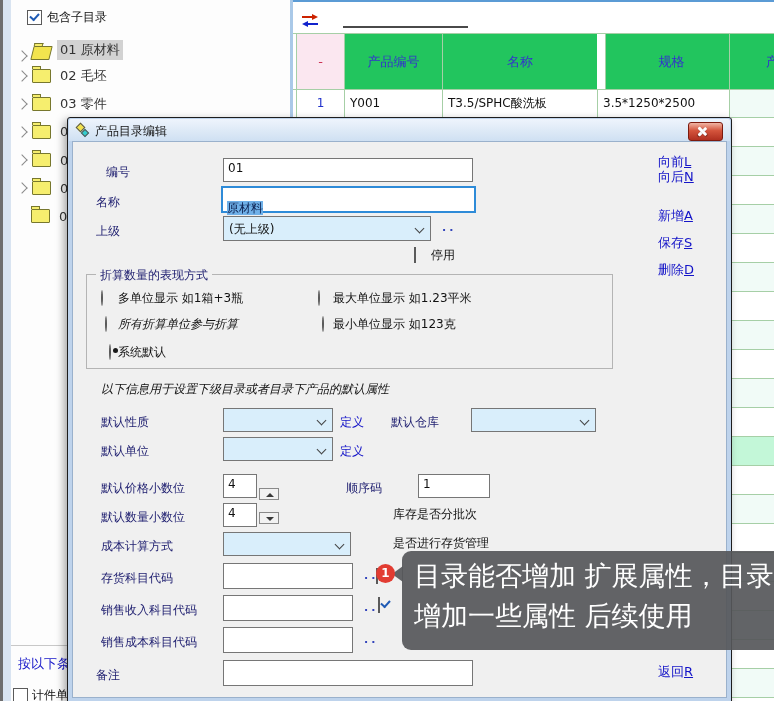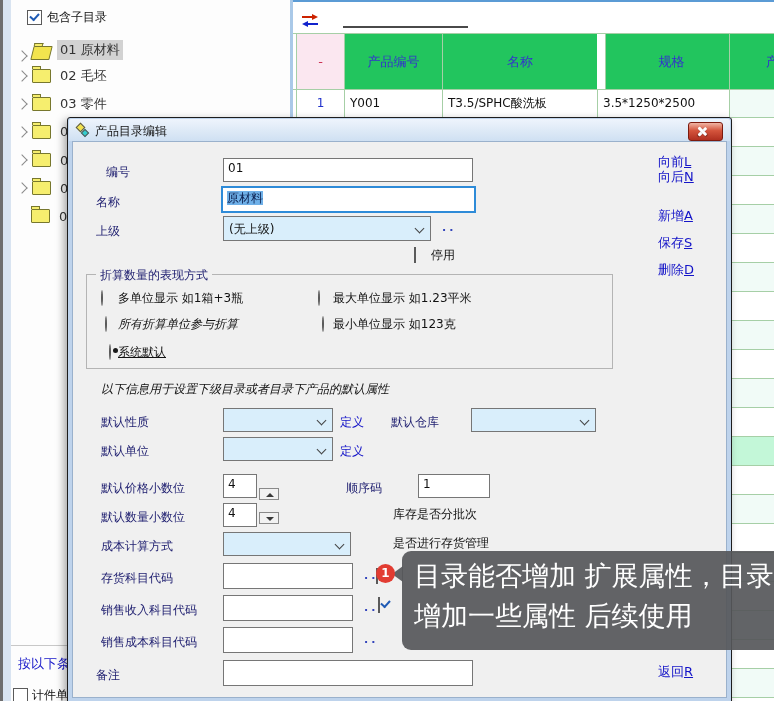--- a/index.html
+++ b/index.html
@@ -172,21 +172,21 @@
       <span class="abs blk" style="left:26px;top:4px;font-size:12px;">产品目录编辑</span>
       <span class="closebtn"></span>
     </div>
     <div class="dlg-content"></div>
 
     
     <span class="abs lbl" style="left:28px;top:46px;margin-left:10px;">编号</span>
     <div class="abs inp" style="left:155px;top:40px;width:250px;height:24px;"><span>01</span></div>
 
     <span class="abs lbl" style="left:28px;top:76px;">名称</span>
-    <div class="abs inp" style="left:153px;top:68px;width:255px;height:27px;border:2px solid #2e8bd8;padding-top:2px;">
+    <div class="abs inp" style="left:153px;top:68px;width:255px;height:27px;border:2px solid #2e8bd8;padding-top:12px;">
       <span style="background:#6fb0e8;color:#0b1f4e;">原材料</span>
     </div>
 
     <span class="abs lbl" style="left:28px;top:105px;">上级</span>
     <div class="abs dd" style="left:155px;top:98px;width:208px;height:25px;">
       <span class="blk" style="position:absolute;left:5px;top:4px;">(无上级)</span>
       <span class="chev"></span>
     </div>
     <span class="abs dots" style="left:374px;top:103px;">..</span>
 
@@ -198,21 +198,21 @@
       <span class="grp-title lbl">折算数量的表现方式</span>
       <span class="radio abs" style="left:14px;top:16px;"></span>
       <span class="abs blk" style="left:31px;top:15px;">多单位显示 如1箱+3瓶</span>
       <span class="radio abs" style="left:229px;top:16px;"></span>
       <span class="abs blk" style="left:246px;top:15px;">最大单位显示 如1.23平米</span>
       <span class="radio abs" style="left:14px;top:42px;"></span>
       <span class="abs blk" style="left:31px;top:41px;font-style:italic;">所有折算单位参与折算</span>
       <span class="radio abs" style="left:229px;top:42px;"></span>
       <span class="abs blk" style="left:246px;top:41px;">最小单位显示 如123克</span>
       <span class="radio checked abs" style="left:14px;top:70px;"></span>
-      <span class="abs blk" style="left:31px;top:69px;text-decoration:underline;">系统默认</span>
+      <span class="abs blk" style="left:31px;top:69px;">系统默认</span>
     </div>
 
     <span class="abs note" style="left:33px;top:263px;">以下信息用于设置下级目录或者目录下产品的默认属性</span>
 
     
     <span class="abs lbl" style="left:33px;top:296px;">默认性质</span>
     <div class="abs dd" style="left:155px;top:290px;width:110px;height:24px;">
         <span class="chev"></span>
       </div>
     <span class="abs link" style="left:272px;top:296px;">定义</span>

